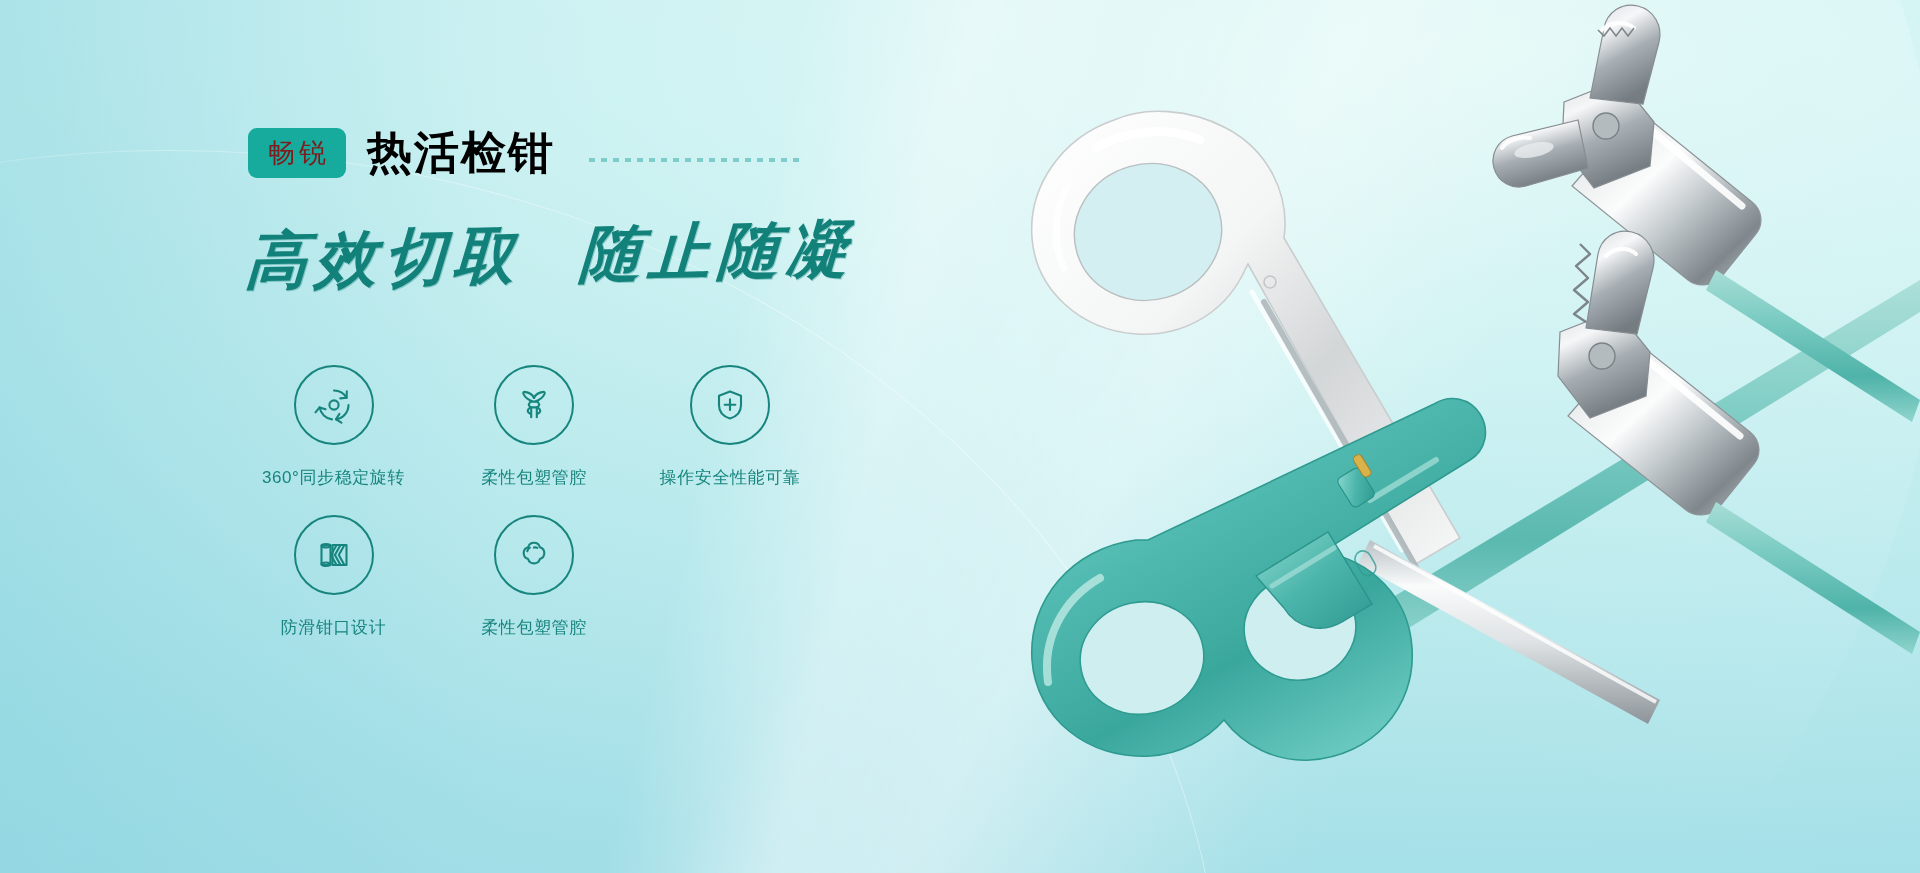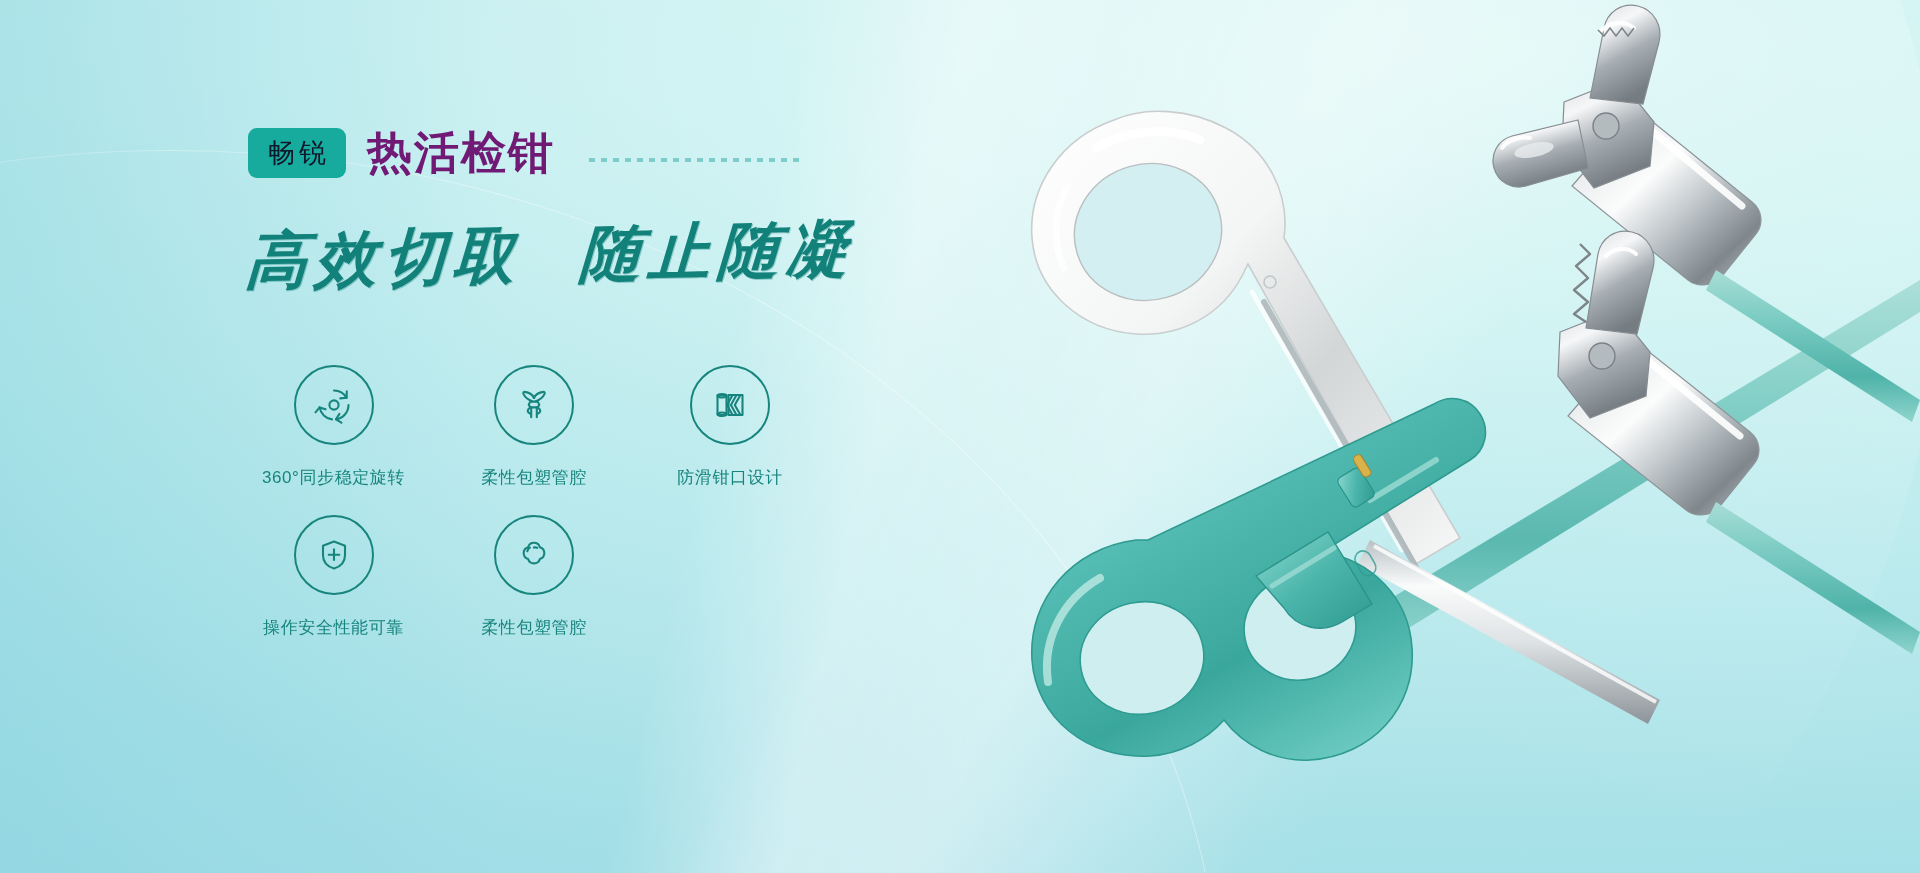--- a/index.html
+++ b/index.html
@@ -44,26 +44,26 @@
   .bg-vig{
     position:absolute;inset:0;
     background:linear-gradient(90deg, rgba(120,205,216,.26) 0%, rgba(120,205,216,0) 26%);
   }
 
   
   .headline{position:absolute;left:248px;top:128px;display:flex;align-items:center;}
   .badge{
     width:98px;height:50px;border-radius:9px;background:#17ab9e;
     display:flex;align-items:center;justify-content:center;
-    color:#0f172a;font-size:27px;letter-spacing:4px;font-weight:400;
+    color:#7f1d1d;font-size:27px;letter-spacing:4px;font-weight:400;
     text-indent:4px;
     font-family:"Liberation Sans","DejaVu Sans",sans-serif;
   }
   .title{
-    margin-left:21px;color:#701a75;font-size:45px;font-weight:700;
+    margin-left:21px;color:#000000;font-size:45px;font-weight:700;
     letter-spacing:2px;line-height:50px;
   }
   .dots{
     margin-left:34px;width:212px;height:4px;align-self:center;margin-top:14px;
     background-image:linear-gradient(90deg, #7fcdcb 0 6px, rgba(0,0,0,0) 6px 12px);
     background-size:12px 4px;background-repeat:repeat-x;
   }
 
   
   .slogan{
@@ -148,39 +148,39 @@
           <path d="M20.3 26.4c-1.6 1.3-2.6 2.5-2.6 3.6 0 1.1 1 2 2.6 2.7"></path>
           <path d="M27.7 26.4c1.6 1.3 2.6 2.5 2.6 3.6 0 1.1-1 2-2.6 2.7"></path>
         </svg>
       </div>
       <div class="flabel">柔性包塑管腔</div>
     </div>
 
     <div class="feature">
       <div class="fcircle">
         <svg width="48" height="48" viewBox="0 0 48 48" fill="none" stroke="#17857e" stroke-width="2.1" stroke-linecap="round" stroke-linejoin="round">
+          <path d="M24 10.5l11 4.2v9.5c0 6.6-4.4 11.3-11 13.3-6.6-2-11-6.7-11-13.3v-9.5z"></path>
+          <path d="M24 18.4v10.6M18.7 23.7h10.6"></path>
+        </svg>
+      </div>
+      <div class="flabel">操作安全性能可靠</div>
+    </div>
+
+    <div class="feature">
+      <div class="fcircle">
+        <svg width="48" height="48" viewBox="0 0 48 48" fill="none" stroke="#17857e" stroke-width="2.1" stroke-linecap="round" stroke-linejoin="round">
           <rect x="11.5" y="14" width="9" height="20" rx="1"></rect>
           <ellipse cx="16" cy="14.7" rx="4.5" ry="1.7"></ellipse>
           <ellipse cx="16" cy="33.2" rx="4.5" ry="1.7"></ellipse>
           <path d="M22.5 14h14v20h-14z"></path>
           <path d="M30.5 14l-5.6 10 5.6 10M34.4 14l-5.6 10 5.6 10"></path>
           <path d="M26.6 14L21 24l5.6 10"></path>
         </svg>
       </div>
       <div class="flabel">防滑钳口设计</div>
-    </div>
-
-    <div class="feature">
-      <div class="fcircle">
-        <svg width="48" height="48" viewBox="0 0 48 48" fill="none" stroke="#17857e" stroke-width="2.1" stroke-linecap="round" stroke-linejoin="round">
-          <path d="M24 10.5l11 4.2v9.5c0 6.6-4.4 11.3-11 13.3-6.6-2-11-6.7-11-13.3v-9.5z"></path>
-          <path d="M24 18.4v10.6M18.7 23.7h10.6"></path>
-        </svg>
-      </div>
-      <div class="flabel">操作安全性能可靠</div>
     </div>
 
 
     <div class="feature">
       <div class="fcircle">
         <svg width="48" height="48" viewBox="0 0 48 48" fill="none" stroke="#17857e" stroke-width="2.1" stroke-linecap="round" stroke-linejoin="round">
           <path d="M24 11.8a6.1 6.1 0 0 1 5.9 4.4 6.1 6.1 0 0 1 4.4 5.9 6.1 6.1 0 0 1-4.4 5.9 6.1 6.1 0 0 1-5.9 4.4 6.1 6.1 0 0 1-5.9-4.4 6.1 6.1 0 0 1-4.4-5.9 6.1 6.1 0 0 1 4.4-5.9 6.1 6.1 0 0 1 5.9-4.4z"></path>
           <path d="M19.9 16.6c-1.4.8-2.3 2.1-2.6 3.6"></path>
           <path d="M27.3 16.9c-1.1-.5-2.3-.6-3.4-.3"></path>
         </svg>

